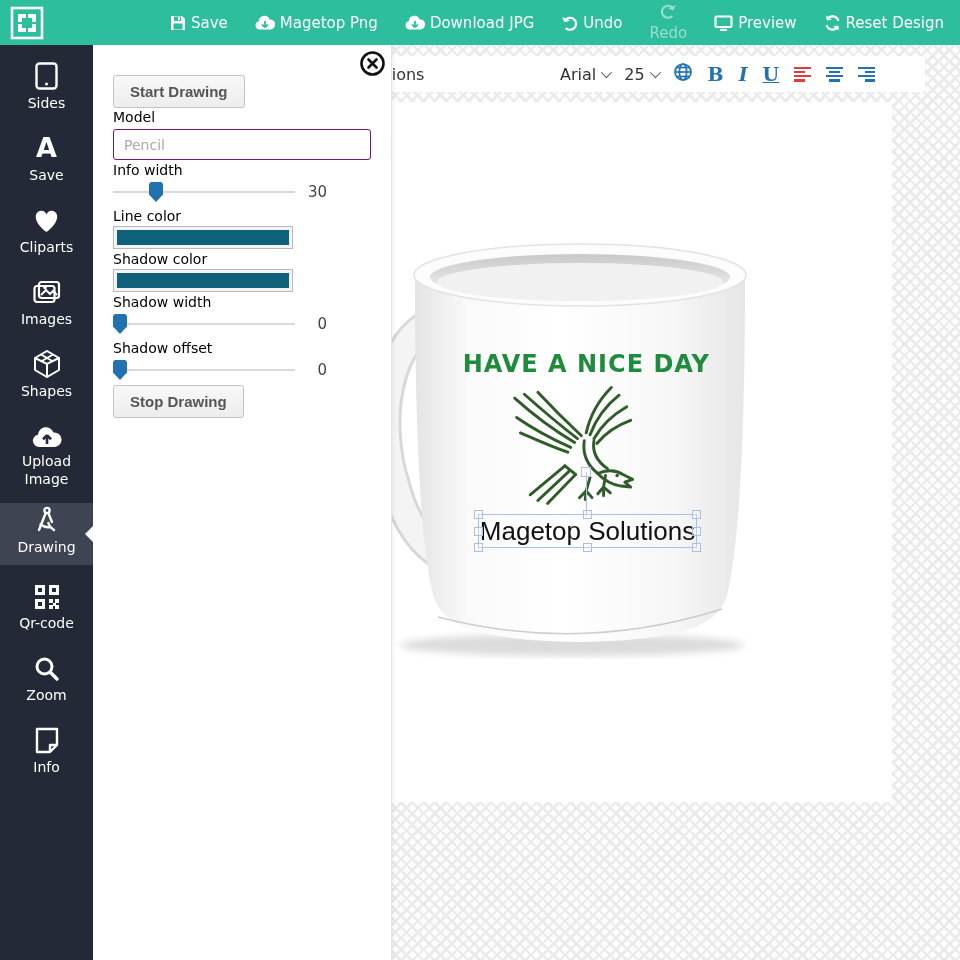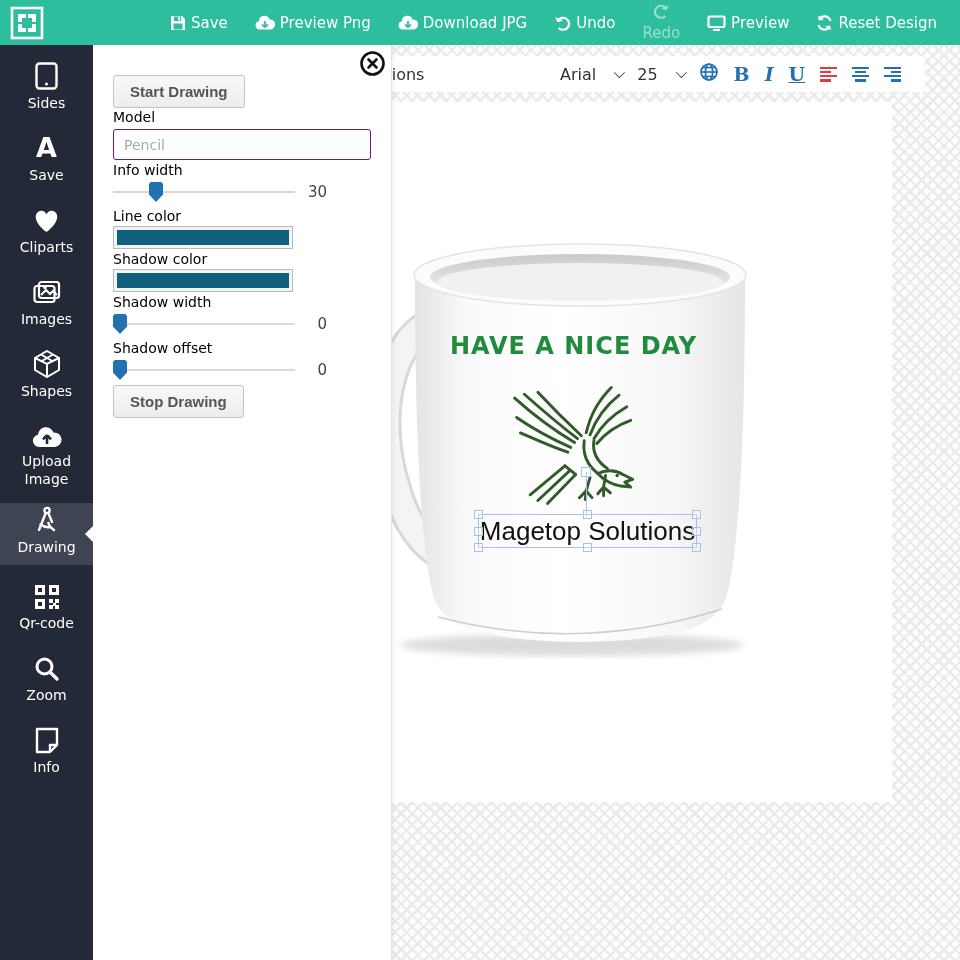--- a/index.html
+++ b/index.html
@@ -32,38 +32,38 @@
       repeating-linear-gradient(45deg, #ebebeb 0, #ebebeb 2.5px, transparent 2.5px, transparent 8px),
       repeating-linear-gradient(135deg, #ebebeb 0, #ebebeb 2.5px, transparent 2.5px, transparent 8px);
     z-index:1; }
   .stage { position:absolute; left:299px; top:0; right:0; bottom:0; }
 
   
   .obj-toolbar { position:absolute; left:0; top:11px; width:533px; height:36px; background:#fff;
     border-radius:4px; display:flex; align-items:center; }
   .obj-label { position:absolute; left:-116px; top:9px; font-size:16px; color:#333; white-space:nowrap; }
   .tool-group { position:absolute; left:168px; top:0; height:36px; display:flex; align-items:center; gap:15px; }
-  .dd { display:flex; align-items:center; gap:18px; font-size:16px; color:#333; cursor:pointer; }
+  .dd { display:flex; align-items:center; gap:5px; font-size:16px; color:#333; cursor:pointer; }
   .chev { width:8px; height:8px; border-right:1.6px solid #555; border-bottom:1.6px solid #555;
     transform:rotate(45deg) translateY(-2px); }
   .fmt { font-family:"DejaVu Serif","Liberation Serif",serif; font-size:19px; font-weight:bold;
     color:var(--toolbar-icon-blue,#2271B1); cursor:pointer; line-height:1; }
   .fmt.it { font-style:italic; }
   .fmt.un { text-decoration:underline; }
   .align { width:17px; height:15px; display:flex; flex-direction:column; justify-content:space-between; cursor:pointer; }
   .align i { height:2.4px; background:var(--toolbar-icon-blue,#2271B1); display:block; }
   .align.left i:nth-child(2n){ width:62%; }
   .align.center i:nth-child(2n){ width:62%; margin:0 auto; }
   .align.right i:nth-child(2n){ width:62%; margin-left:auto; }
   .align.active i { background:var(--align-active-red,#E03C3C); }
 
   
   .canvas { position:absolute; left:0; top:57px; width:500px; height:700px; background:#fff; }
   .mug-svg { position:absolute; left:-12px; top:133px; }
-  .mug-title { position:absolute; left:58px; top:230px; width:260px; text-align:left;
+  .mug-title { position:absolute; left:58px; top:248px; width:260px; text-align:right;
     font-weight:800; font-size:24px; letter-spacing:1px; color:var(--mug-title-green,#1F8B3D); white-space:nowrap; }
   .eagle { position:absolute; left:113px; top:280px; }
   .rot-line { position:absolute; left:194px; top:370px; width:1px; height:44px; background:var(--selection-blue,#A9C0EA); }
   .rot-handle { position:absolute; left:189px; top:365px; width:10px; height:10px;
     border:1px solid var(--selection-blue,#A9C0EA); background:rgba(255,255,255,.2); }
   .selection { position:absolute; left:86px; top:412px; width:219px; height:34px;
     border:1px solid var(--selection-blue,#A9C0EA); display:flex; align-items:center; justify-content:center; }
   .sel-text { font-family:"Liberation Sans",sans-serif; font-size:26px; color:#111; white-space:nowrap; }
   .handle { position:absolute; width:9px; height:9px; border:1px solid var(--selection-blue,#A9C0EA);
     background:rgba(255,255,255,.25); }
@@ -384,21 +384,21 @@
           <rect x="8" y="2.2" width="2" height="3" fill="#fff"></rect>
           <rect x="3.5" y="8.5" width="9" height="6" fill="#2CBE9D"></rect>
         </svg>
       <span>Save</span>
     </span>
     <span class="tb-btn">
       <svg width="20" height="15" viewBox="0 0 20 15">
           <path d="M4.6 14.5 a4.2 4.2 0 0 1 -0.7-8.3 A5.5 5.5 0 0 1 14.6 4.4 A3.9 3.9 0 0 1 15.5 14.5 Z" fill="#fff"></path>
           <path d="M10 12.5 V6 M10 12.5 l-3-3.2 M10 12.5 l3-3.2" stroke="#2CBE9D" stroke-width="1.8" fill="none"></path>
         </svg>
-      <span>Preview Png</span>
+      <span>Magetop Png</span>
     </span>
     <span class="tb-btn">
       <svg width="20" height="15" viewBox="0 0 20 15">
           <path d="M4.6 14.5 a4.2 4.2 0 0 1 -0.7-8.3 A5.5 5.5 0 0 1 14.6 4.4 A3.9 3.9 0 0 1 15.5 14.5 Z" fill="#fff"></path>
           <path d="M10 12.5 V6 M10 12.5 l-3-3.2 M10 12.5 l3-3.2" stroke="#2CBE9D" stroke-width="1.8" fill="none"></path>
         </svg>
       <span>Download JPG</span>
     </span>
     <span class="tb-btn">
       <svg width="17" height="16" viewBox="0 0 17 16">

